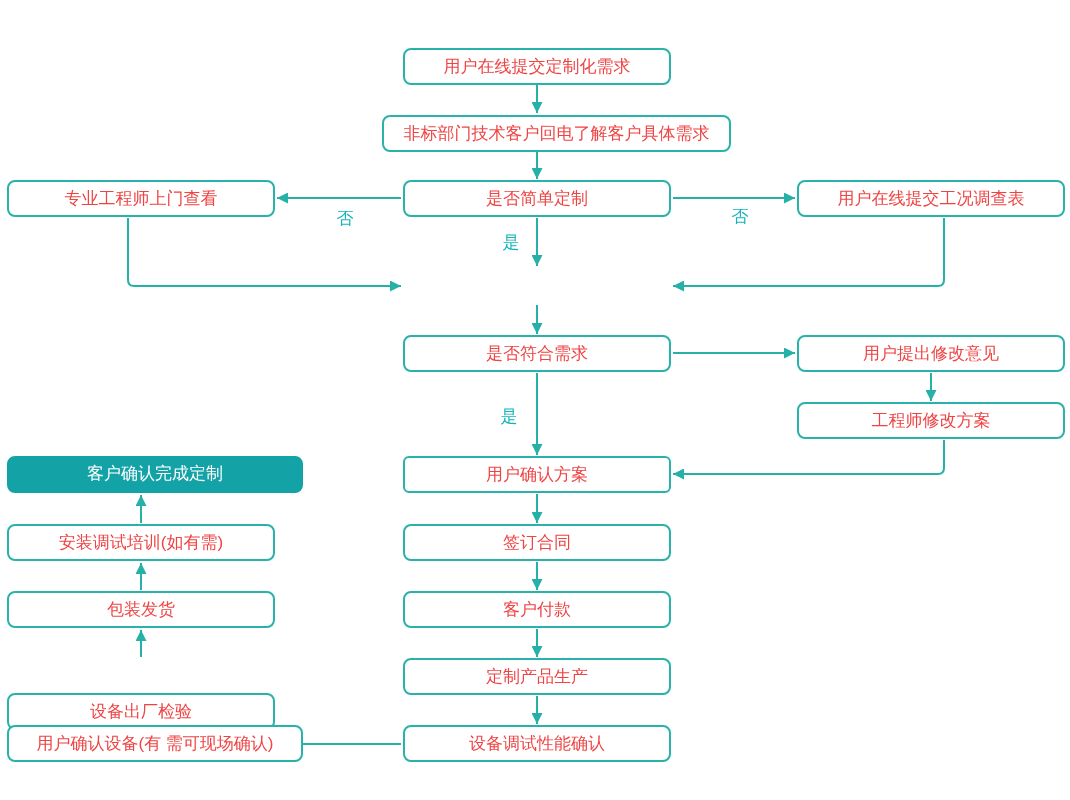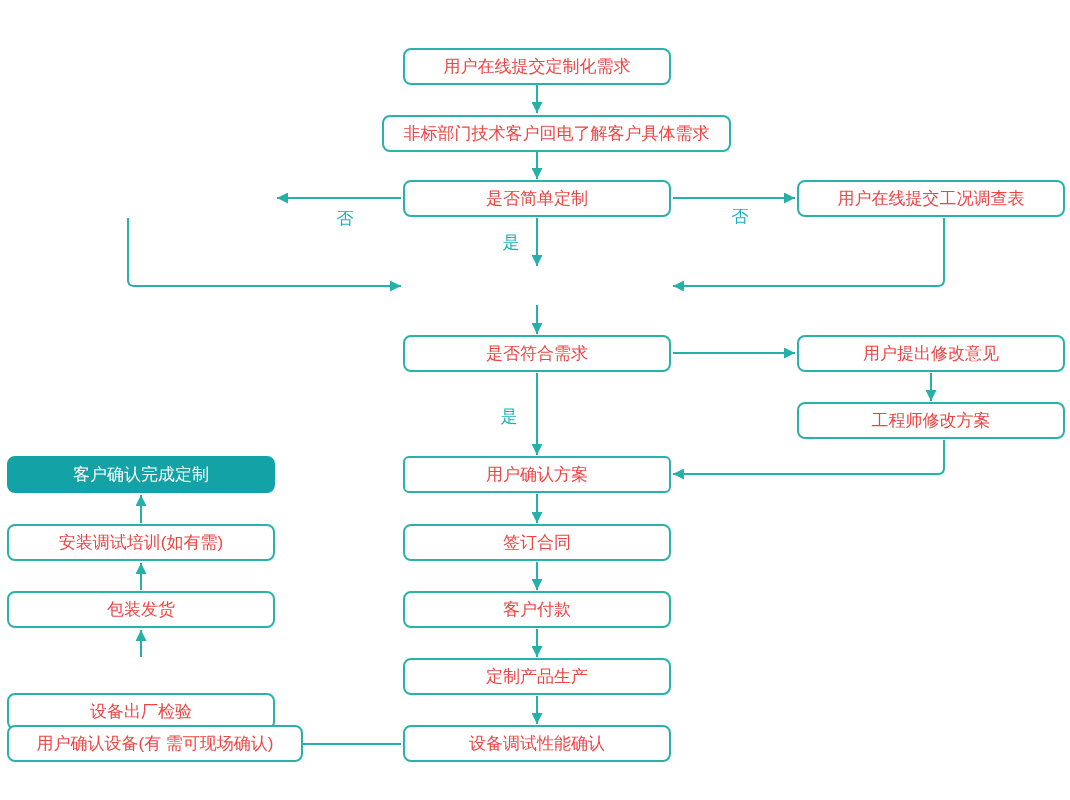--- a/index.html
+++ b/index.html
@@ -92,21 +92,22 @@
   <div class="node" style="left:403px; top:48px;  width:268px;">用户在线提交定制化需求</div>
   <div class="node" style="left:382px; top:115px; width:349px;">非标部门技术客户回电了解客户具体需求</div>
   <div class="node" style="left:403px; top:180px; width:268px;">是否简单定制</div>
   <div class="node" style="left:403px; top:335px; width:268px;text-align:center;">是否符合需求</div>
   <div class="node" style="left:403px; top:456px; width:268px;border-radius:6px;">用户确认方案</div>
   <div class="node" style="left:403px; top:524px; width:268px;">签订合同</div>
   <div class="node" style="left:403px; top:591px; width:268px;">客户付款</div>
   <div class="node" style="left:403px; top:658px; width:268px;">定制产品生产</div>
   <div class="node" style="left:403px; top:725px; width:268px;">设备调试性能确认</div>
 
-  <div class="node filled" style="left:7px; top:456px; width:268px;">客户确认完成定制</div>
+  <div class="node" style="left:7px; top:180px; width:268px;">专业工程师上门查看</div>
+  <div class="node filled" style="left:7px; top:456px; width:296px;font-family:Liberation Mono, monospace;">客户确认完成定制</div>
   <div class="node" style="left:7px; top:524px; width:268px;">安装调试培训(如有需)</div>
   <div class="node" style="left:7px; top:591px; width:268px;">包装发货</div>
   <div class="node" style="left:7px; top:693px; width:268px;">设备出厂检验</div>
   <div class="node" style="left:7px; top:725px; width:296px;">用户确认设备(有 需可现场确认)</div>
 
   <div class="node" style="left:797px; top:180px; width:268px;">用户在线提交工况调查表</div>
   <div class="node" style="left:797px; top:335px; width:268px;">用户提出修改意见</div>
   <div class="node" style="left:797px; top:402px; width:268px;">工程师修改方案</div>
 
   <span class="edge-label" style="left:345px; top:210px;">否</span>

